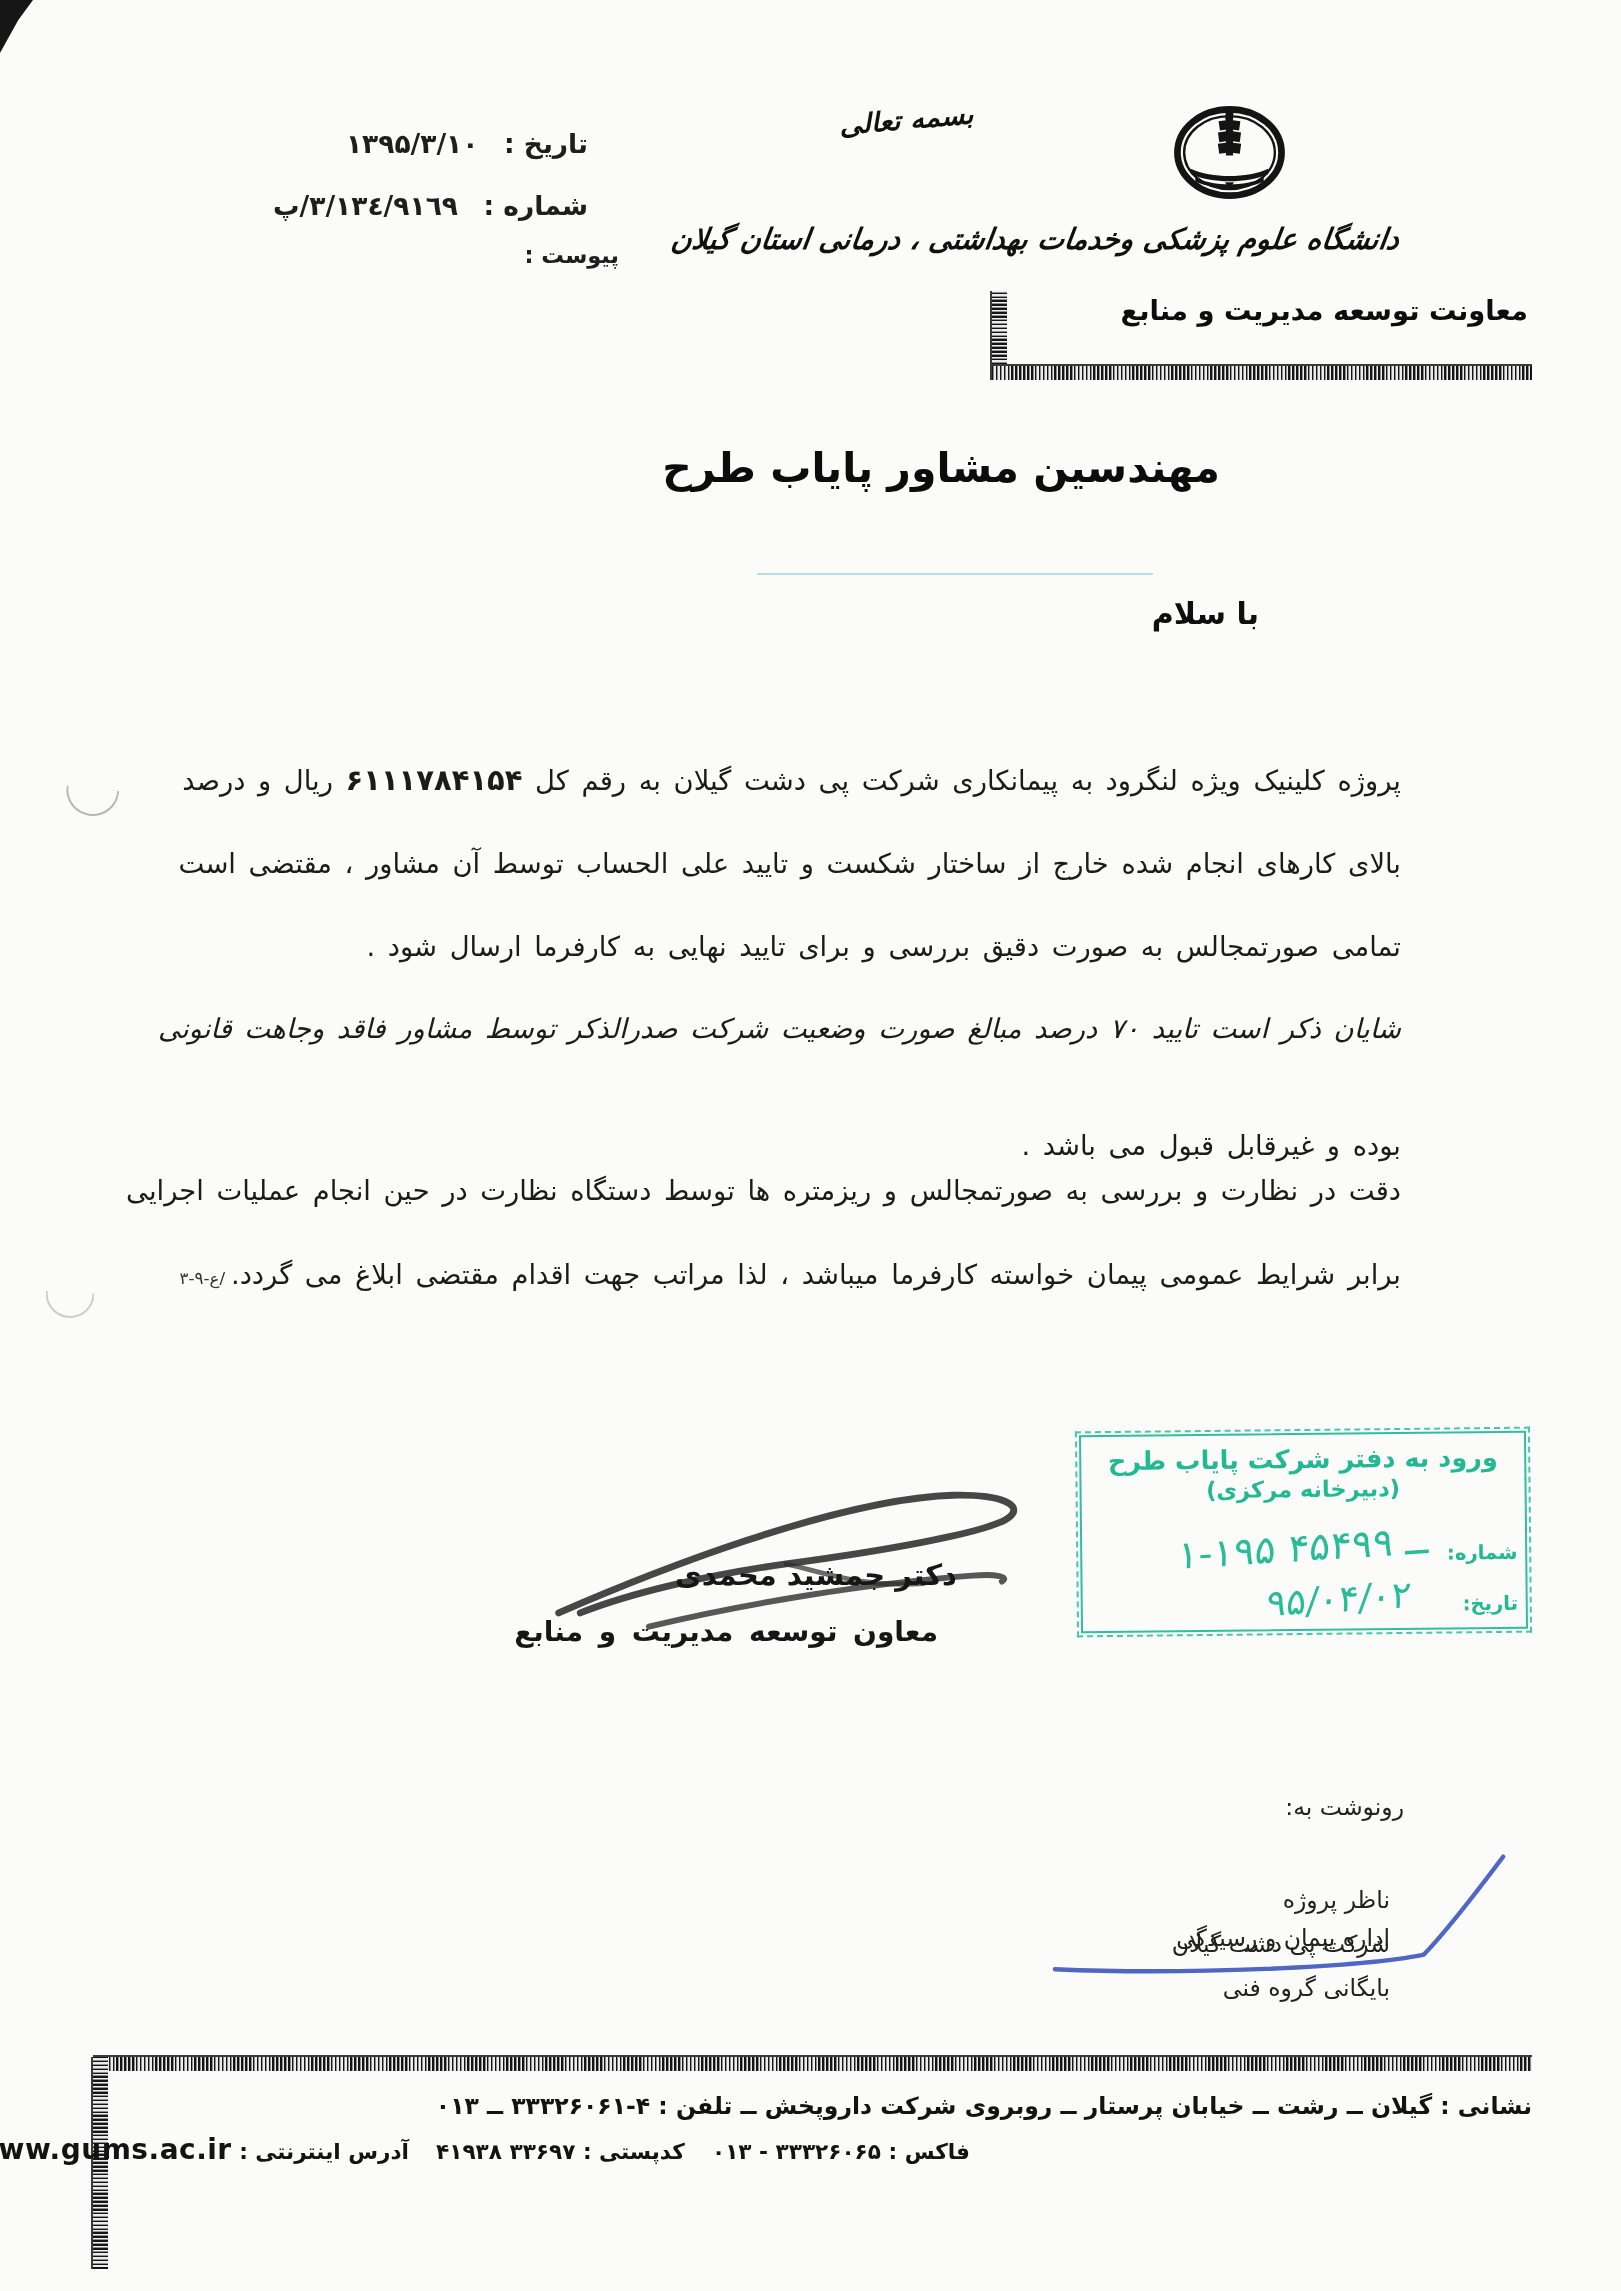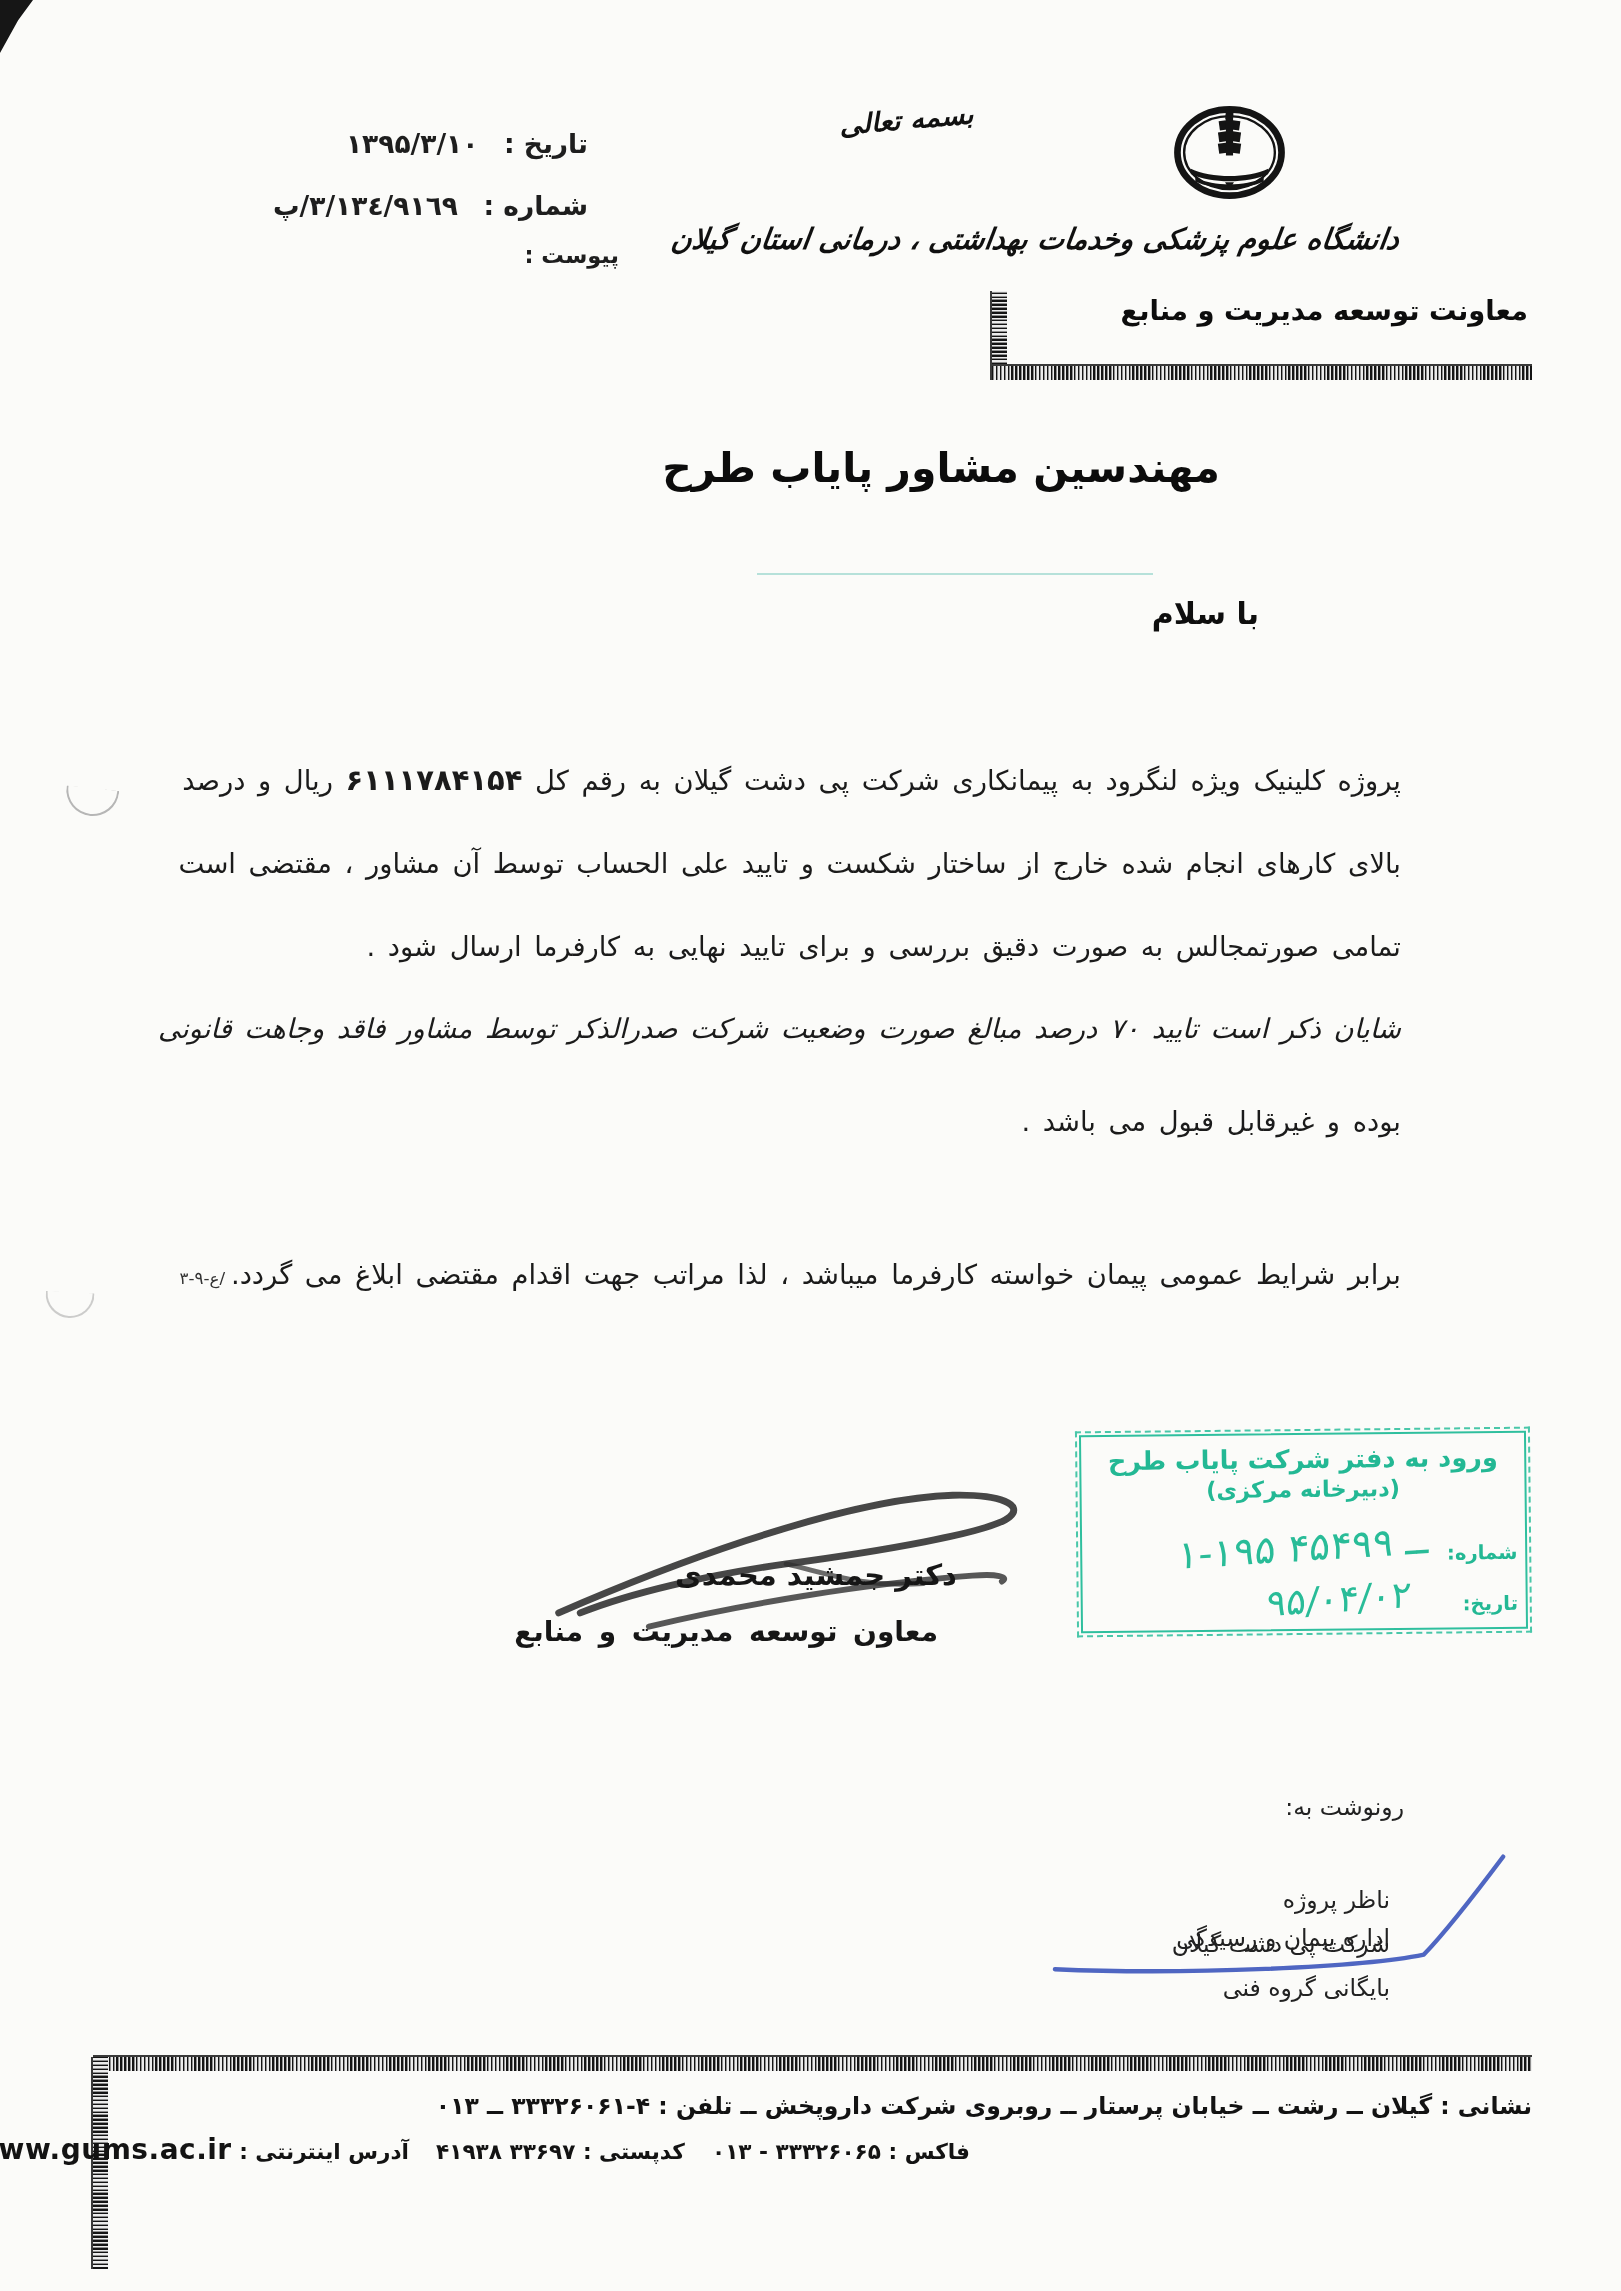--- a/index.html
+++ b/index.html
@@ -44,21 +44,21 @@
   #frame-top-vbar{left:992px;top:291px;width:14.7px;height:89px;}
   #frame-top-hbar{left:992px;top:366px;width:540px;height:13.7px;}
   #frame-bottom-hbar{left:93px;top:2057px;width:1439px;height:13.7px;}
   #frame-bottom-vbar{left:93px;top:2057px;width:14.7px;height:212px;}
 
   
   #recipient-title{right:401px;top:444px;font-size:41px;font-weight:800;color:#0c0c0c;}
   #salutation{right:362px;top:596px;font-size:30px;font-weight:bold;color:#0e0e0e;}
   .body-line{right:220px;font-size:27.4px;word-spacing:3.9px;color:#1b1b1b;}
   #bl-0{top:679px;} #bl-1{top:763px;} #bl-2{top:846px;margin-left:19px;} #bl-3{top:929px;}
-  #bl-4{top:1011px;font-style:italic;} #bl-5{top:1104px;text-align:right;} #bl-6{top:1173px;} #bl-7{top:1257px;}
+  #bl-4{top:1011px;font-style:italic;} #bl-5{top:1128px;text-align:right;} #bl-6{top:1173px;} #bl-7{top:1257px;}
   .num-bold{font-weight:bold;font-size:29px;letter-spacing:1px;}
   .line-code{font-size:16.7px;color:#333;margin-right:5.9px;}
 
   
   #stamp{left:1080px;top:1433px;width:443px;height:194px;
     border:2.9px solid #2fbf9e;outline:2px dashed #49c7a9;outline-offset:2px;
     color:#23b894;transform:rotate(-.6deg);}
   #stamp-line1{margin-top:8.8px;text-align:center;font-size:25.5px;font-weight:bold;direction:rtl;}
   #stamp-line2{text-align:center;font-size:22.5px;font-weight:bold;direction:rtl;margin-top:2px;}
   .stamp-row{position:absolute;right:7.8px;direction:rtl;white-space:nowrap;}
@@ -134,20 +134,21 @@
   <div id="frame-top-hbar" class="abs hbar"></div>
 
   <div id="recipient-title" class="abs rtl">مهندسین مشاور پایاب طرح</div>
   <div id="salutation" class="abs rtl">با سلام</div>
 
   <div id="bl-1" class="abs rtl body-line"><span>پروژه کلینیک ویژه لنگرود به پیمانکاری شرکت پی دشت گیلان به رقم کل </span><span class="num-bold">۶۱۱۱۷۸۴۱۵۴</span><span> ریال و درصد</span><span class="line-code"></span></div>
   <div id="bl-2" class="abs rtl body-line"><span>بالای کارهای انجام شده خارج از ساختار شکست و تایید علی الحساب توسط آن مشاور ، مقتضی است</span><span class="num-bold"></span><span></span><span class="line-code"></span></div>
   <div id="bl-3" class="abs rtl body-line"><span>تمامی صورتمجالس به صورت دقیق بررسی و برای تایید نهایی به کارفرما ارسال شود .</span><span class="num-bold"></span><span></span><span class="line-code"></span></div>
   <div id="bl-4" class="abs rtl body-line"><span>شایان ذکر است تایید ۷۰ درصد مبالغ صورت وضعیت شرکت صدرالذکر توسط مشاور فاقد وجاهت قانونی</span><span class="num-bold"></span><span></span><span class="line-code"></span></div>
   <div id="bl-5" class="abs rtl body-line"><span>بوده و غیرقابل قبول می باشد .</span><span class="num-bold"></span><span></span><span class="line-code"></span></div>
+  <div id="bl-6" class="abs rtl body-line"><span>دقت در نظارت و بررسی به صورتمجالس و ریزمتره ها توسط دستگاه نظارت در حین انجام عملیات اجرایی</span><span class="num-bold"></span><span></span><span class="line-code"></span></div>
   <div id="bl-7" class="abs rtl body-line"><span>برابر شرایط عمومی پیمان خواسته کارفرما میباشد ، لذا مراتب جهت اقدام مقتضی ابلاغ می گردد.</span><span class="num-bold"></span><span></span><span class="line-code">/ع-۹-۳</span></div>
 
   <div id="stamp" class="abs">
     <div id="stamp-line1">ورود به دفتر شرکت پایاب طرح</div>
     <div id="stamp-line2">(دبیرخانه مرکزی)</div>
     <div id="stamp-row-number" class="stamp-row">
       <span class="stamp-label">شماره:</span>
       <span class="stamp-hand">۱-۱۹۵ ــ ۴۵۴۹۹</span>
     </div>
     <div id="stamp-row-date" class="stamp-row">

